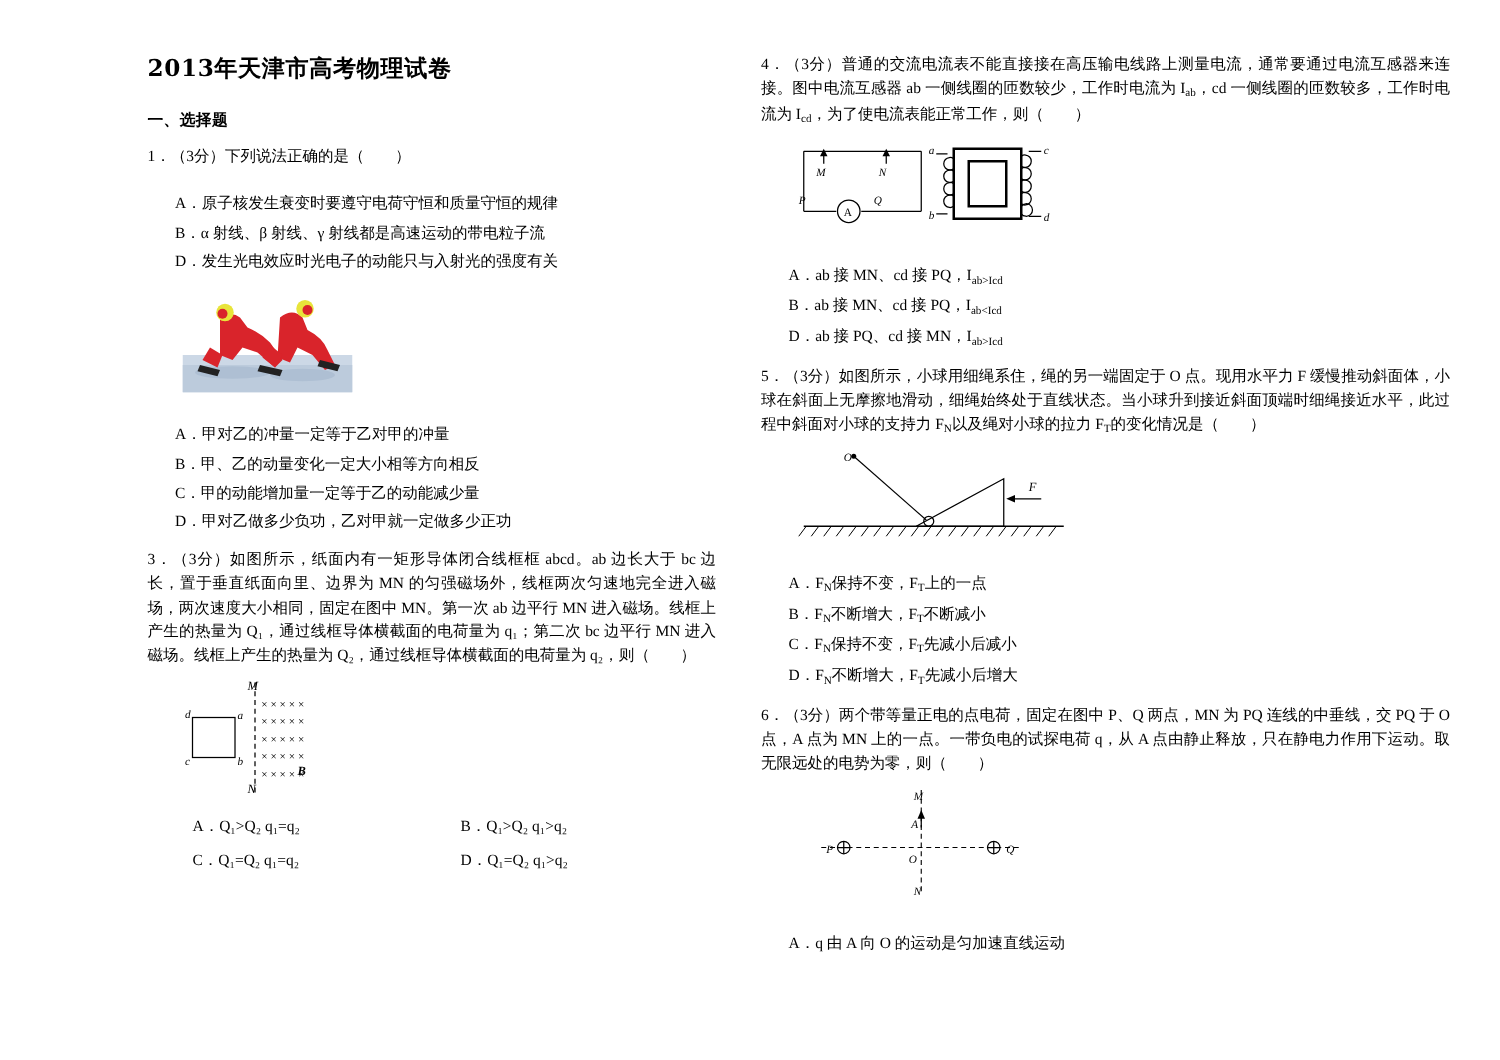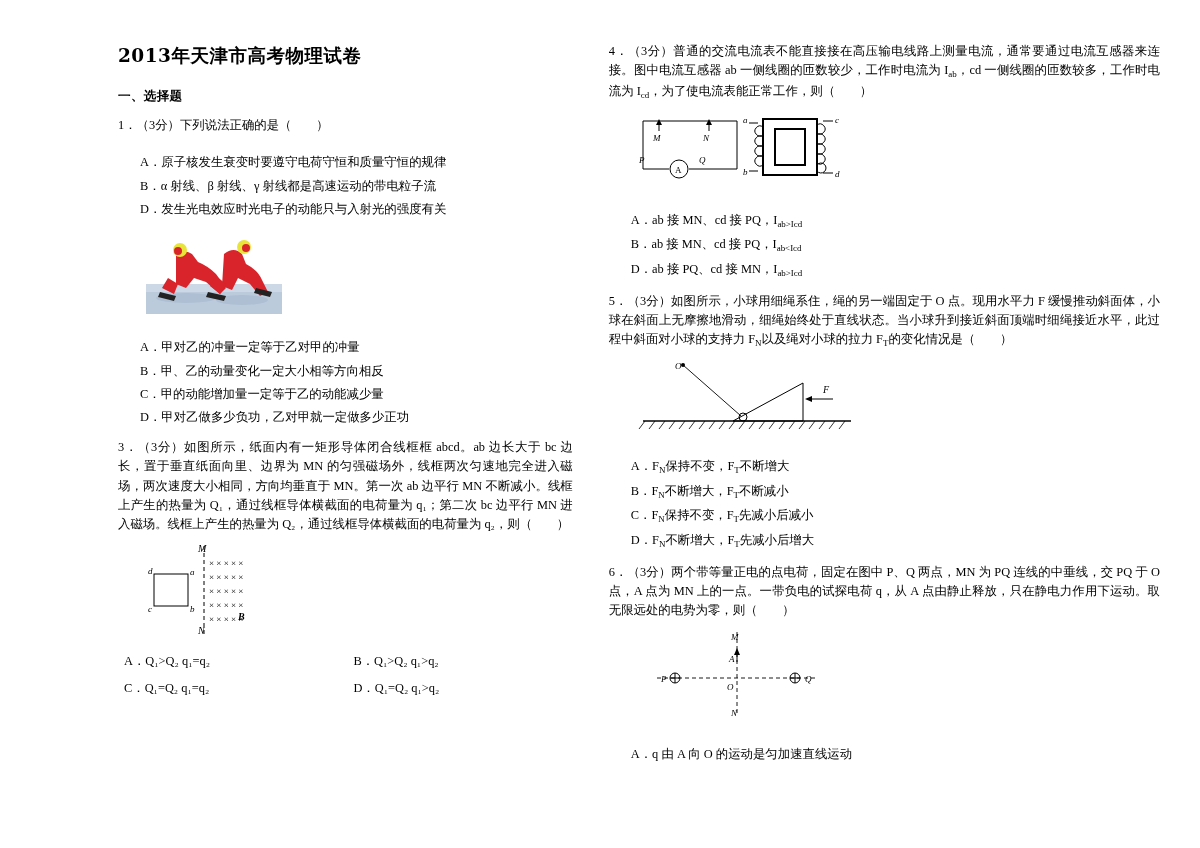--- a/index.html
+++ b/index.html
@@ -61,21 +61,21 @@
     white-space: nowrap;
   }
   .opts {
     margin-top: 18px;
   }
   .opt {
     margin: 4px 0 4px 22px;
   }
   .opt-grid {
     margin-top: 4px;
-    margin-left: 6px;
+    margin-left: 36px;
     display: grid;
     grid-template-columns: 1fr 1fr;
     row-gap: 7px;
     column-gap: 10px;
   }
   .fig {
     margin: 8px 0 8px 28px;
   }
   sub { font-size: 0.72em; vertical-align: -0.32em; }
 </style>
@@ -128,21 +128,21 @@
         <div class="opts">
           <div class="opt">A．甲对乙的冲量一定等于乙对甲的冲量</div>
           <div class="opt">B．甲、乙的动量变化一定大小相等方向相反</div>
           <div class="opt">C．甲的动能增加量一定等于乙的动能减少量</div>
           <div class="opt">D．甲对乙做多少负功，乙对甲就一定做多少正功</div>
         </div>
       </div>
 
       <div class="q">
         <div class="q-body">
-          <span class="q-num"><span>3</span>．<span>（3分）</span></span><span>如图所示，纸面内有一矩形导体闭合线框框 abcd。ab 边长大于 bc 边长，置于垂直纸面向里、边界为 MN 的匀强磁场外，线框两次匀速地完全进入磁场，两次速度大小相同，方向均垂直于 MN。第一次 ab 边平行 MN 不断减小。线框上产生的热量为 Q₁，通过线框导体横截面的电荷量为 q₁；第二次 bc 边平行 MN 进入磁场。线框上产生的热量为 Q₂，通过线框导体横截面的电荷量为 q₂，则（　　）</span>
+          <span class="q-num"><span>3</span>．<span>（3分）</span></span><span>如图所示，纸面内有一矩形导体闭合线框框 abcd。ab 边长大于 bc 边长，置于垂直纸面向里、边界为 MN 的匀强磁场外，线框两次匀速地完全进入磁场，两次速度大小相同，固定在图中 MN。第一次 ab 边平行 MN 进入磁场。线框上产生的热量为 Q₁，通过线框导体横截面的电荷量为 q₁；第二次 bc 边平行 MN 进入磁场。线框上产生的热量为 Q₂，通过线框导体横截面的电荷量为 q₂，则（　　）</span>
         </div>
         <div class="fig">
           <svg width="150" height="96" viewBox="0 0 150 96">
 
             <line x1="58" y1="4" x2="58" y2="92" stroke="#000" stroke-width="1" stroke-dasharray="4,3"></line>
             <text x="52" y="10" font-size="10" font-family="Liberation Serif, serif" font-style="italic">M</text>
             <text x="52" y="92" font-size="10" font-family="Liberation Serif, serif" font-style="italic">N</text>
 
             <rect x="8" y="32" width="34" height="32" fill="none" stroke="#000" stroke-width="1"></rect>
             <text x="2" y="32" font-size="9" font-family="Liberation Serif, serif" font-style="italic">d</text>
@@ -268,21 +268,21 @@
             <text x="38" y="10" font-size="9" font-family="Liberation Serif, serif" font-style="italic">O</text>
             <line x1="46" y1="6" x2="104" y2="57" stroke="#000" stroke-width="0.9"></line>
             <circle cx="106" cy="58" r="4" fill="none" stroke="#000" stroke-width="1"></circle>
 
             <line x1="196" y1="40" x2="172" y2="40" stroke="#000" stroke-width="1"></line>
             <polygon points="168,40 175,37 175,43" fill="#000"></polygon>
             <text x="186" y="34" font-size="10" font-family="Liberation Serif, serif" font-style="italic">F</text>
           </svg>
         </div>
         <div class="opts">
-          <div class="opt"><span>A．F</span><sub>N</sub><span>保持不变，F</span><sub>T</sub><span>不断增大</span></div>
+          <div class="opt"><span>A．F</span><sub>N</sub><span>保持不变，F</span><sub>T</sub><span>上的一点</span></div>
           <div class="opt"><span>B．F</span><sub>N</sub><span>不断增大，F</span><sub>T</sub><span>不断减小</span></div>
           <div class="opt"><span>C．F</span><sub>N</sub><span>保持不变，F</span><sub>T</sub><span>先减小后减小</span></div>
           <div class="opt"><span>D．F</span><sub>N</sub><span>不断增大，F</span><sub>T</sub><span>先减小后增大</span></div>
         </div>
       </div>
 
       <div class="q">
         <div class="q-body">
           <span class="q-num"><span>6</span>．<span>（3分）</span></span><span>两个带等量正电的点电荷，固定在图中 P、Q 两点，MN 为 PQ 连线的中垂线，交 PQ 于 O 点，A 点为 MN 上的一点。一带负电的试探电荷 q，从 A 点由静止释放，只在静电力作用下运动。取无限远处的电势为零，则（　　）</span>
         </div>

